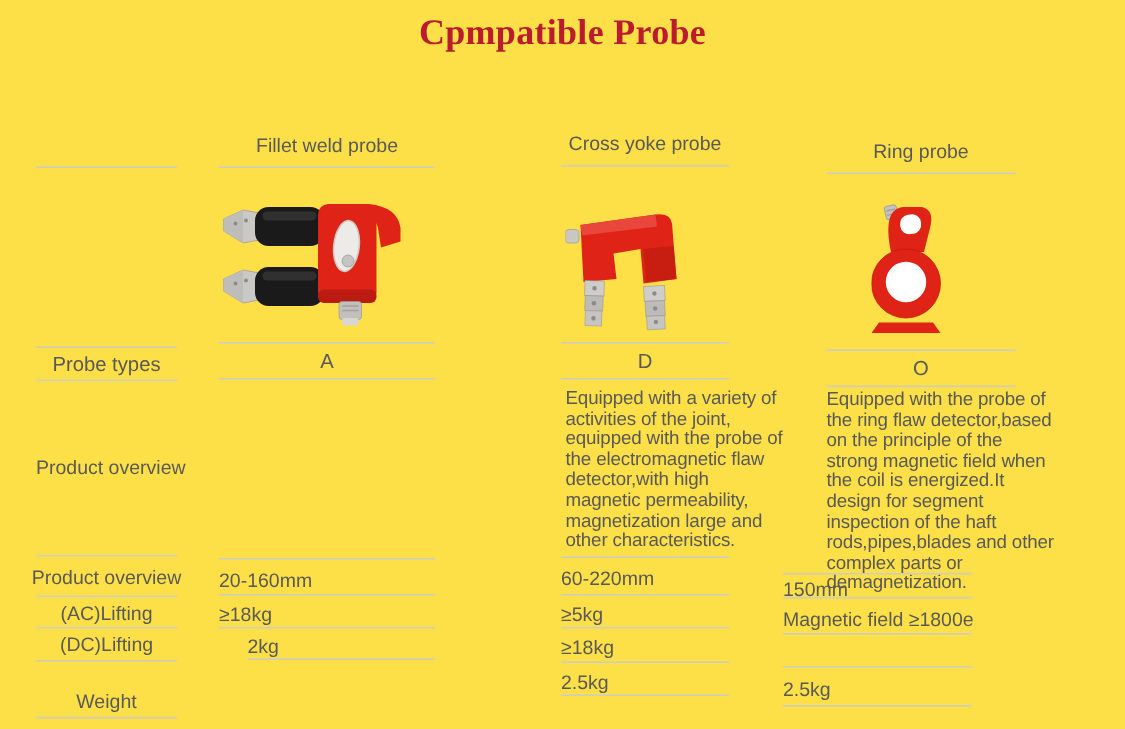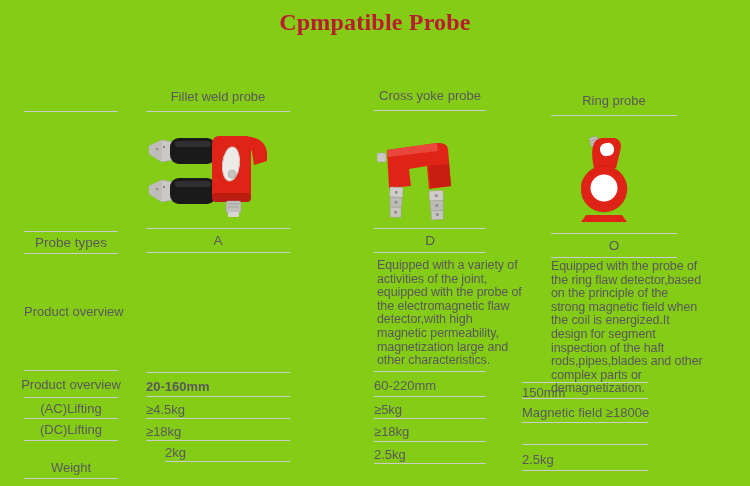--- a/index.html
+++ b/index.html
@@ -1,17 +1,17 @@
 <!DOCTYPE html>
 <html><head>
 <meta charset="utf-8">
 <style>
   html,body{margin:0;padding:0;background:#ffffff;}
   #page{
-    position:relative;width:750px;height:486px;background:#84cc16;overflow:hidden;
+    position:relative;width:750px;height:486px;background:#fde047;overflow:hidden;
     font-family:"Liberation Sans","DejaVu Sans",sans-serif;color:#595959;
   }
   .title{
     position:absolute;top:9px;left:0;width:750px;text-align:center;
     font-family:"Liberation Serif","DejaVu Serif",serif;font-weight:bold;
     font-size:24px;letter-spacing:0.2px;color:#ba1b2e;
   }
   .colhead{
     position:absolute;height:23px;border-bottom:1px solid #cccccc;
     text-align:center;font-size:13px;color:#595959;box-sizing:border-box;
@@ -134,22 +134,21 @@
   <div class="desc" style="left:551px;top:260px;width:152px;">Equipped with the probe of the ring flaw detector,based on the principle of the strong magnetic field when the coil is energized.It design for segment inspection of the haft rods,pipes,blades and other complex parts or demagnetization.</div>
 
   <div class="spec labels" style="left:24px;top:370px;width:94px;">
     <div class="row" style="height:27px;">Product overview</div>
     <div class="row" style="height:21px;">(AC)Lifting</div>
     <div class="row" style="height:22px;">(DC)Lifting</div>
     <div class="row" style="height:22px;margin-top:16px;">Weight</div>
   </div>
 
   <div class="spec" style="left:146px;top:372px;width:144px;">
-    <div class="row" style="height:24px;font-weight:bold;">20-160mm</div>
-    <div class="row" style="height:22px;">≥4.5kg</div>
+    <div class="row" style="height:24px;">20-160mm</div>
     <div class="row" style="height:22px;">≥18kg</div>
     <div class="row" style="height:21px;margin-left:19px;">2kg</div>
   </div>
 
   <div class="spec" style="left:374px;top:371px;width:112px;">
     <div class="row" style="height:25px;">60-220mm</div>
     <div class="row" style="height:22px;">≥5kg</div>
     <div class="row" style="height:23px;">≥18kg</div>
     <div class="row" style="height:22px;">2.5kg</div>
   </div>

